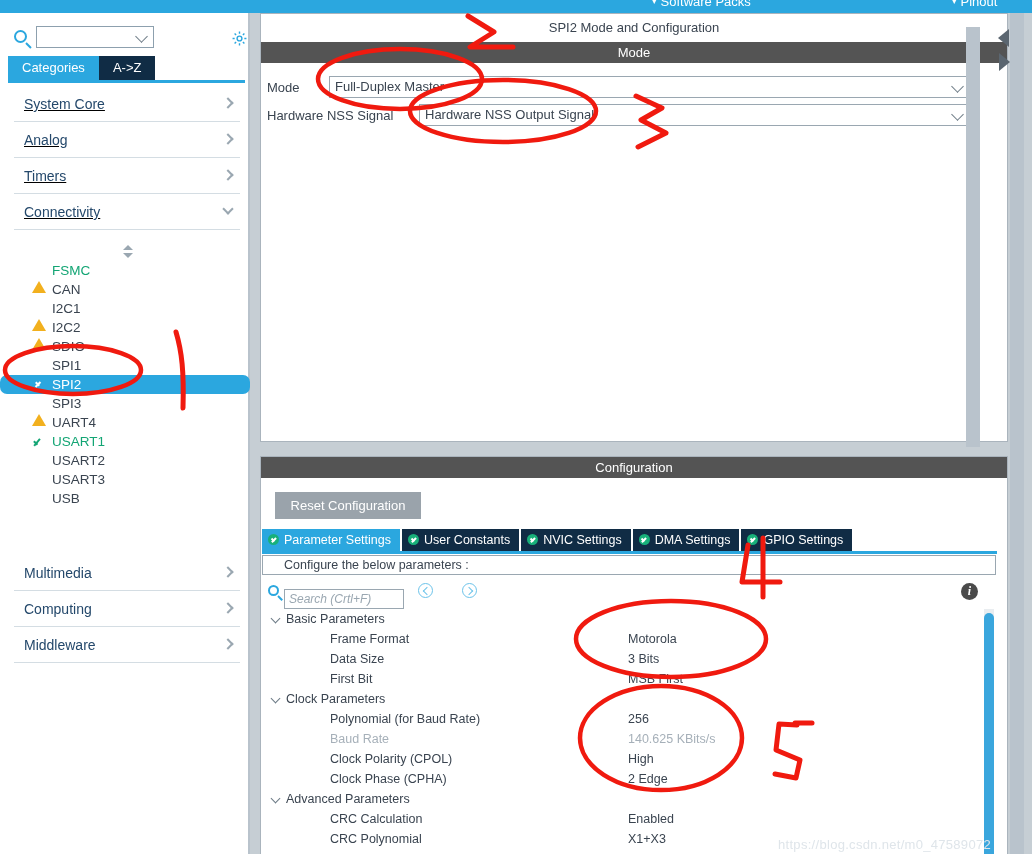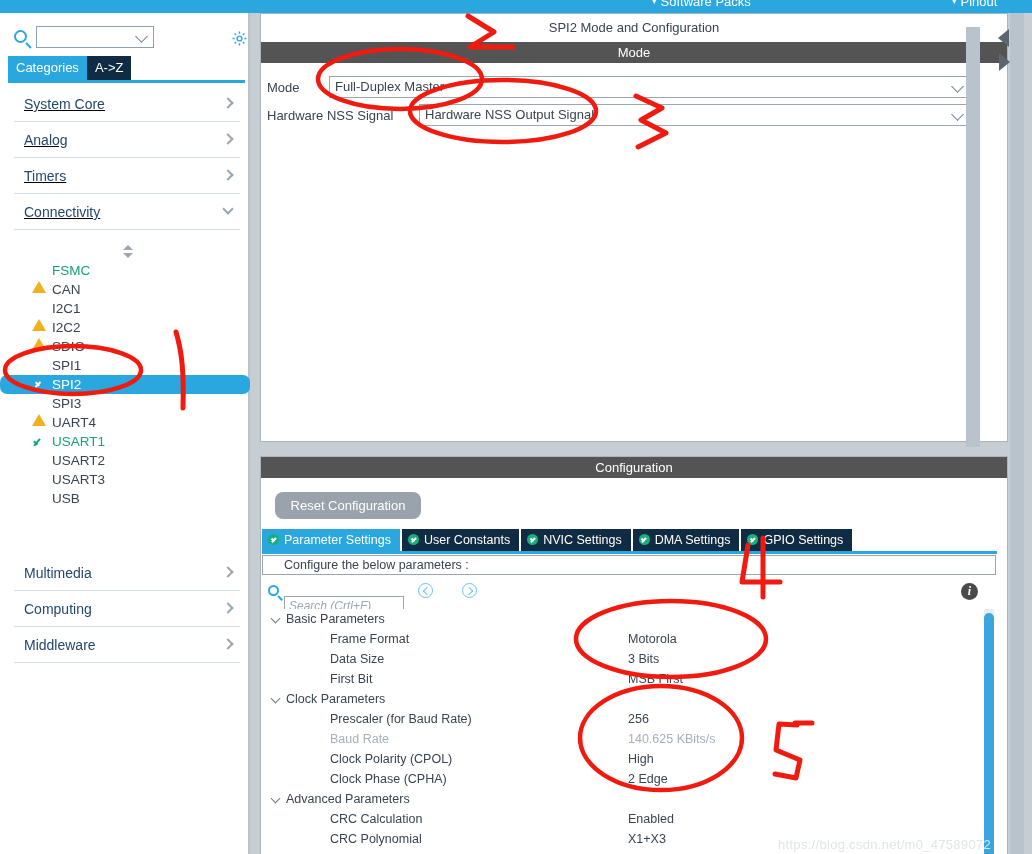--- a/index.html
+++ b/index.html
@@ -48,21 +48,21 @@
     border-right:1.6px solid #6d7b86; border-bottom:1.6px solid #6d7b86;
     transform:rotate(45deg);
   }
   .gear {
     position:absolute; left:231px; top:12px; width:17px; height:17px;
   }
   .gear svg { display:block; }
 
   .tabs-cat { position:absolute; left:8px; top:43px; height:24px; }
   .tab-cat {
-    float:left; height:24px; line-height:24px; padding:0 8px;
+    float:left; height:24px; line-height:24px; padding:0 14px;
     font-size:13px; color:#ffffff; cursor:pointer;
   }
   .tab-cat.active { background:#2ba7df; }
   .tab-cat.inactive { background:#102c45; }
   .tab-underline {
     position:absolute; left:8px; top:67px; width:237px; height:3px; background:#2ba7df;
   }
 
   .cat-list { position:absolute; left:14px; top:73px; width:226px;text-decoration:underline; }
   .cat-item {
@@ -179,21 +179,21 @@
     position:absolute; left:705px; top:13px; width:14px; height:420px; background:#b9c3cc;
   }
 
   .config-panel {
     position:absolute; left:8px; top:443px; width:748px; height:411px;
     background:#ffffff; border:1px solid #aab4bd;
   }
   .reset-btn {
     position:absolute; left:14px; top:35px; width:146px; height:27px;
     background:#9aa3ab; color:#ffffff; font-size:13px; text-align:center;
-    line-height:27px; cursor:pointer;border-radius:8px;
+    line-height:27px; cursor:pointer;
   }
   .tabrow { position:absolute; left:1px; top:72px; height:22px; }
   .ctab {
     float:left; height:22px; line-height:22px; padding:0 9px 0 6px;
     font-size:12.5px; color:#ffffff; background:#102c45; cursor:pointer;
     margin-right:2px; position:relative;
   }
   .ctab.active { background:#2ba7df; }
   .ctab .tchk {
     display:inline-block; width:11px; height:11px; border-radius:50%;
@@ -219,21 +219,21 @@
   .search2-row { position:absolute; left:1px; top:124px; width:734px; height:24px; }
   .mag2 {
     position:absolute; left:6px; top:4px; width:11px; height:11px;
     border:2px solid #2ba7df; border-radius:50%;
   }
   .mag2::after{
     content:""; position:absolute; left:8px; top:8px; width:6px; height:2px;
     background:#2ba7df; transform:rotate(45deg); transform-origin:left center;
   }
   .search2-box {
-    position:absolute; left:22px; top:15px; width:120px; height:20px;
+    position:absolute; left:22px; top:8px; width:120px; height:20px;
     border:1px solid #9aa7b1; background:#fff;
   }
   .search2-box .ph {
     position:absolute; left:4px; top:2px; font-size:12px; color:#9aa7b1; font-style:italic;
   }
   .circ-nav {
     position:absolute; top:2px; width:15px; height:15px; border-radius:50%;
     border:1.5px solid #6cc3ea;
   }
   .circ-nav.prev { left:156px; }
@@ -467,21 +467,21 @@
         <div class="p-row">
           <span class="pname">First Bit</span>
           <span class="pval">MSB First</span>
         </div>
 
         <div class="p-group">
           <span class="gchev"></span>
           <span>Clock Parameters</span>
         </div>
         <div class="p-row">
-          <span class="pname">Prescaler (for Baud Rate)</span>
+          <span class="pname">Polynomial (for Baud Rate)</span>
           <span class="pval">256</span>
         </div>
         <div class="p-row dim">
           <span class="pname">Baud Rate</span>
           <span class="pval">140.625 KBits/s</span>
         </div>
         <div class="p-row">
           <span class="pname">Clock Polarity (CPOL)</span>
           <span class="pval">High</span>
         </div>

